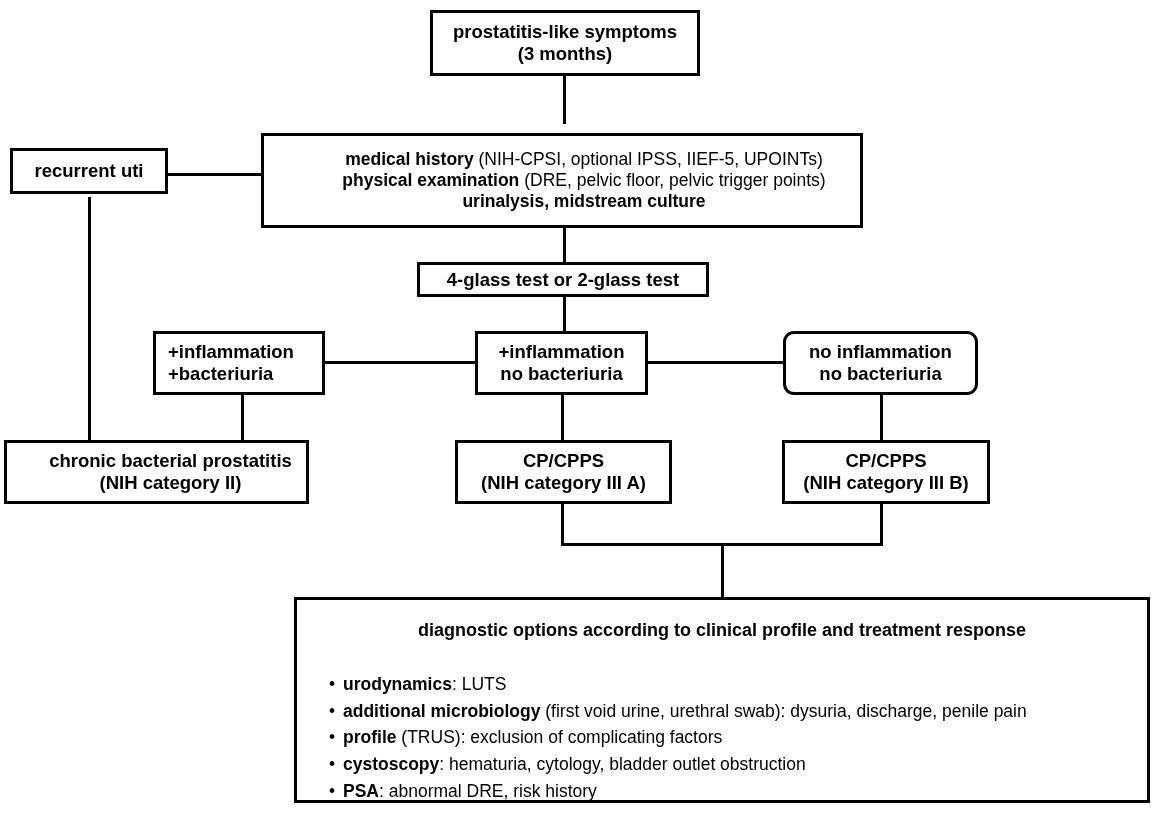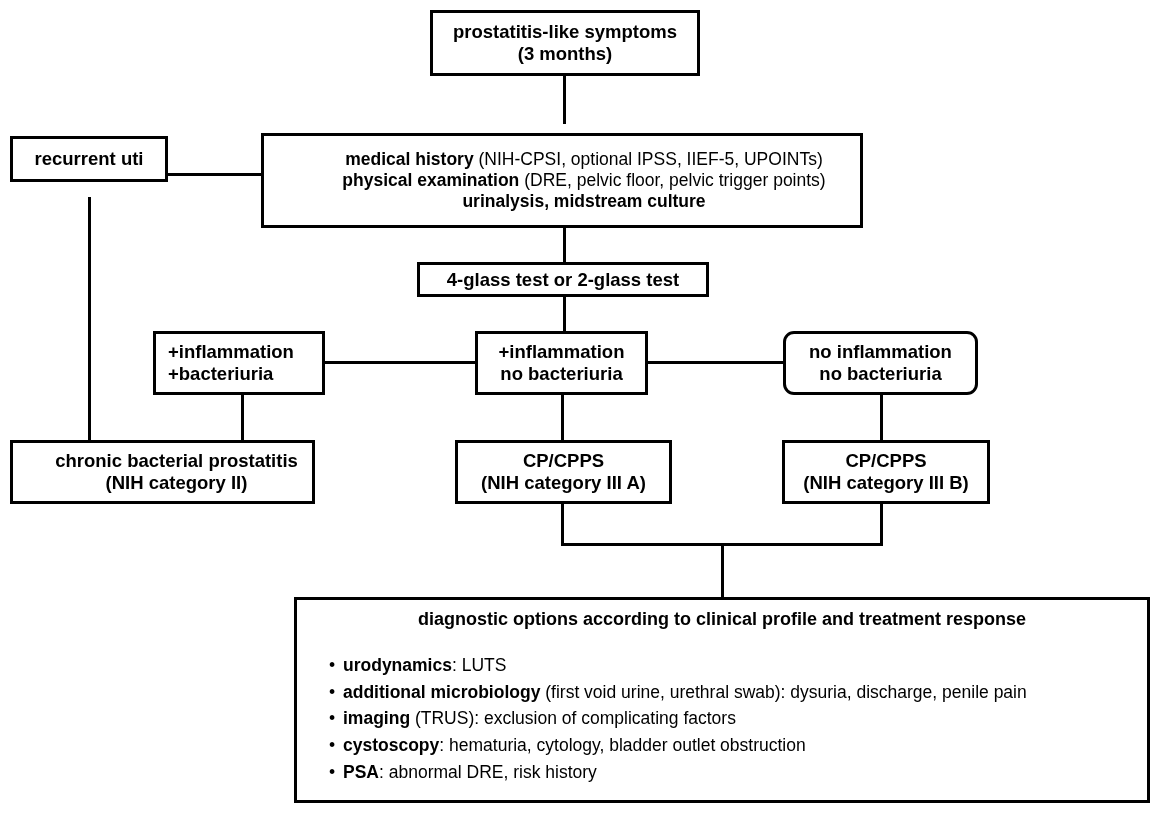--- a/index.html
+++ b/index.html
@@ -50,21 +50,22 @@
 
   
   .f18  { font-size: 18.5px; font-weight: bold; }
   .f17  { font-size: 17.5px; }
 
   
   #panel-diagnostic {
     align-items: stretch;
     justify-content: flex-start;
     text-align: left;
-    padding: 3px 18px 12px 18px;
+    padding: 14px 18px 12px 18px;
+    gap: 8px;
   }
   #panel-diagnostic .panel-title {
     font-size: 18px;
     font-weight: bold;
     text-align: center;
     margin: 6px 0 22px 0;
   }
   #panel-diagnostic ul {
     list-style: none;
     margin: 0;
@@ -113,21 +114,21 @@
 
   <div class="line hline" style="left:561px; top:543px; width:322px;"></div>
 
   <div class="line vline" style="left:721px; top:543px; height:55px;"></div>
 
   <div class="node" id="node-symptoms" style="left:430px; top:10px; width:270px; height:66px;">
     <span class="ln f18">prostatitis-like symptoms</span>
     <span class="ln f18">(3 months)</span>
   </div>
 
-  <div class="node" id="node-recurrent-uti" style="left:10px; top:136px; width:158px; height:46px;text-align:right;">
+  <div class="node" id="node-recurrent-uti" style="left:10px; top:148px; width:158px; height:46px;text-align:right;">
     <span class="ln f18">recurrent uti</span>
   </div>
 
   <div class="node" id="node-workup" style="left:261px; top:133px; width:602px; height:95px;padding-left:44px;">
     <span class="ln">
       <span class="b f17">medical history</span><span class="n f17"> (NIH-CPSI, optional IPSS, IIEF-5, UPOINTs)</span>
     </span>
     <span class="ln">
       <span class="b f17">physical examination</span><span class="n f17"> (DRE, pelvic floor, pelvic trigger points)</span>
     </span>
@@ -148,21 +149,21 @@
   <div class="node" id="node-infl-nobact" style="left:475px; top:331px; width:173px; height:64px;">
     <span class="ln f18">+inflammation</span>
     <span class="ln f18">no bacteriuria</span>
   </div>
 
   <div class="node" id="node-noinfl-nobact" style="left:783px; top:331px; width:195px; height:64px;border-radius:11px;">
     <span class="ln f18">no inflammation</span>
     <span class="ln f18">no bacteriuria</span>
   </div>
 
-  <div class="node" id="node-chronic-bacterial" style="left:10px; top:440px; width:305px; height:64px;padding-left:28px;">
+  <div class="node" id="node-chronic-bacterial" style="left:4px; top:440px; width:305px; height:64px;padding-left:28px;">
     <span class="ln f18">chronic bacterial prostatitis</span>
     <span class="ln f18">(NIH category II)</span>
   </div>
 
   <div class="node" id="node-cpps-iiia" style="left:455px; top:440px; width:217px; height:64px;">
     <span class="ln f18">CP/CPPS</span>
     <span class="ln f18">(NIH category III A)</span>
   </div>
 
   <div class="node" id="node-cpps-iiib" style="left:782px; top:440px; width:208px; height:64px;">
@@ -173,21 +174,21 @@
   <div class="node" id="panel-diagnostic" style="left:294px; top:597px; width:856px; height:206px;">
     <div class="panel-title">diagnostic options according to clinical profile and treatment response</div>
     <ul>
       <li>
         <span class="bullet">•</span><span class="term">urodynamics</span><span class="rest">: LUTS</span>
       </li>
       <li>
         <span class="bullet">•</span><span class="term">additional microbiology</span><span class="rest"> (first void urine, urethral swab): dysuria, discharge, penile pain</span>
       </li>
       <li>
-        <span class="bullet">•</span><span class="term">imaging</span><span class="rest"> (TRUS): exclusion of complicating factors</span>
+        <span class="bullet">•</span><span class="term">profile</span><span class="rest"> (TRUS): exclusion of complicating factors</span>
       </li>
       <li>
         <span class="bullet">•</span><span class="term">cystoscopy</span><span class="rest">: hematuria, cytology, bladder outlet obstruction</span>
       </li>
       <li>
         <span class="bullet">•</span><span class="term">PSA</span><span class="rest">: abnormal DRE,  risk history</span>
       </li>
     </ul>
   </div>
 

